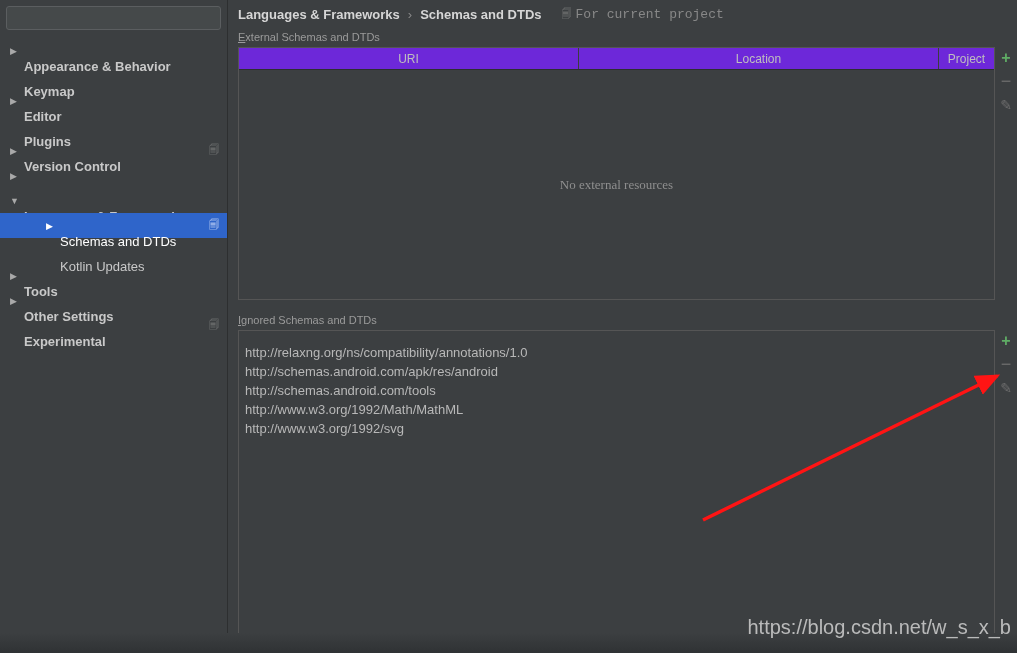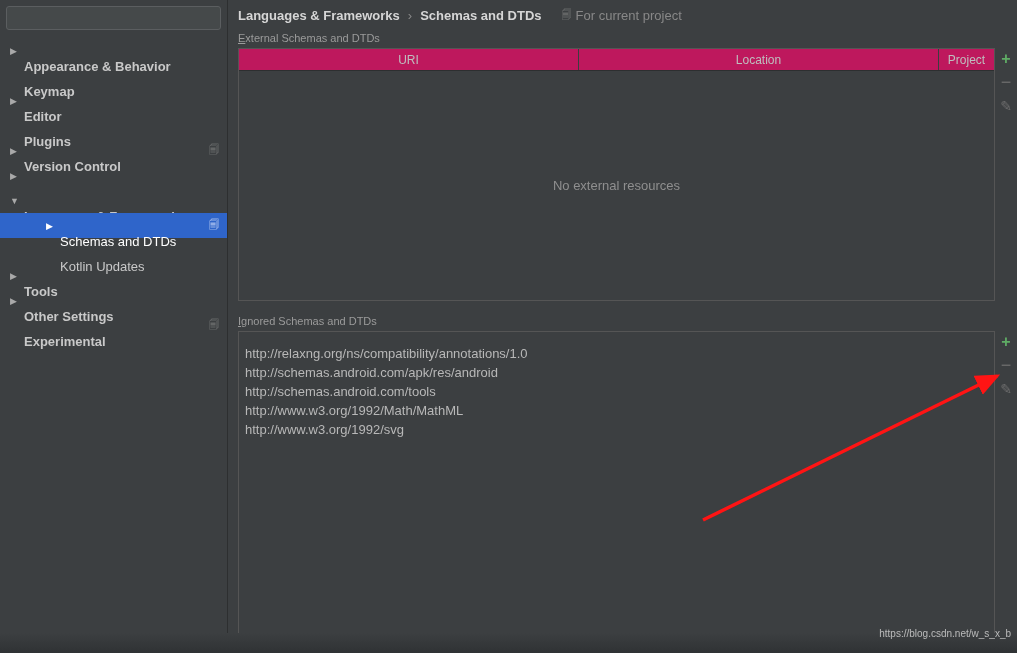--- a/index.html
+++ b/index.html
@@ -80,38 +80,38 @@
   .breadcrumb {
     display: flex;
     align-items: center;
     gap: 8px;
     height: 36px;
     padding-top: 6px;
     color: #bdbdbd;
   }
   .breadcrumb .crumb { font-weight: 600; color: #d6d6d6; }
   .breadcrumb .sep { color: #888; }
-  .breadcrumb .scope { color: #888; margin-left: 12px; display:flex; align-items:center; gap:4px;}
+  .breadcrumb .scope { color: #888; margin-left: 12px; display:flex; align-items:center; gap:4px;font-family:Liberation Mono, monospace;}
   .section-label {
     color: #9b9b9b;
     font-size: 11px;
     margin: 8px 0 4px 0;
   }
   .panel-row { display: flex; }
   .table-wrap {
     flex: 1;
     border: 1px solid #555;
     background: #3c3f41;
     display: flex;
     flex-direction: column;
     height: 253px;
   }
   .thead {
     display: flex;
-    background: #be185d;
+    background: #6d28d9;
     border-bottom: 1px solid #2d2f30;
     height: 22px;
   }
   .th {
     border-right: 1px solid #3b3d3f;
     color: #bfbfbf;
     font-size: 12px;
     display: flex;
     align-items: center;
     justify-content: center;
@@ -119,20 +119,21 @@
   .th.uri { flex: 0 0 340px; }
   .th.loc { flex: 1; }
   .th.proj { flex: 0 0 55px; border-right: none;}
   .empty-body {
     flex: 1;
     display: flex;
     align-items: center;
     justify-content: center;
     color: #8f8f8f;
     background: #3c3f41;
+    font-family: Liberation Serif, serif;
   }
   .side-tools {
     width: 22px;
     display: flex;
     flex-direction: column;
     align-items: center;
     padding-top: 4px;
     gap: 12px;
   }
   .tool-btn { color: #6e6e6e; cursor: pointer; font-size: 14px; }
@@ -157,21 +158,21 @@
     position: absolute;
     left: 695px;
     top: 370px;
     pointer-events: none;
   }
   .watermark {
     position: absolute;
     right: 6px;
     bottom: 14px;
     color: #d0d0d0;
-    font-size: 10px;
+    font-size: 20px;
     opacity: 0.85;
   }
   .footer-shadow {
     position:absolute; left:0; right:0; bottom:0; height:20px;
     background: linear-gradient(#3c3f41, #2f3234);
   }
   
   .copy-icon::before { content: "🗐"; font-size: 10px; }
   u.hot { text-decoration: underline; }
 </style>

